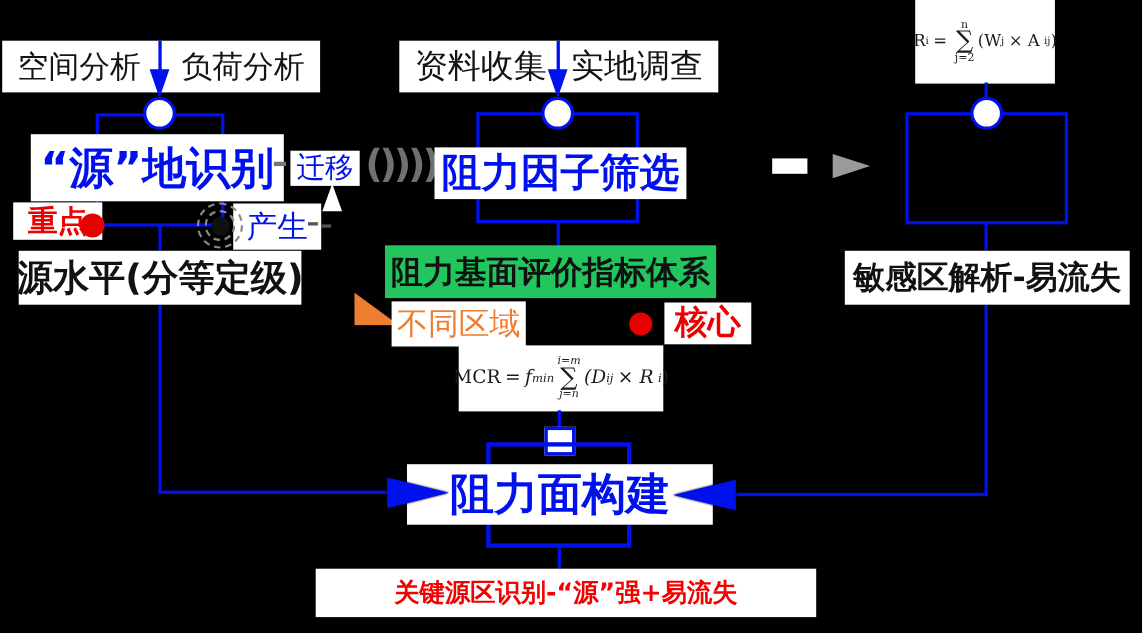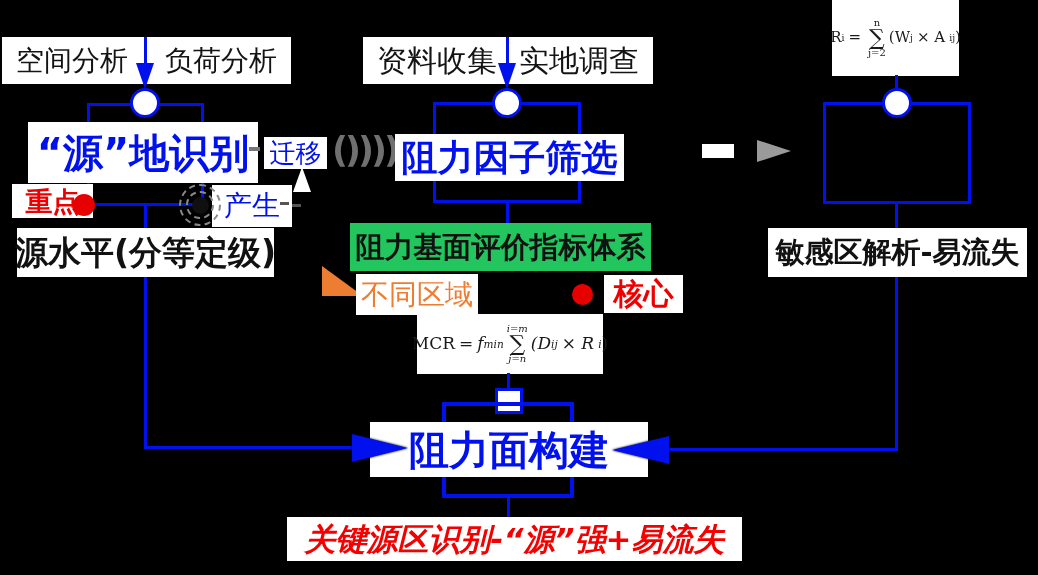--- a/index.html
+++ b/index.html
@@ -124,21 +124,21 @@
 
   <div class="vl" style="left:144px;top:277px;height:172px;"></div>
   <div class="hl" style="left:144px;top:446px;width:210px;"></div>
   <div class="tri" style="left:352px;top:434px;border-top:14px solid transparent;border-bottom:14px solid transparent;border-left:56px solid #0011ee;filter:drop-shadow(0 0 1px #000);"></div>
 
   <div class="vl" style="left:895px;top:277px;height:174px;"></div>
   <div class="hl" style="left:668px;top:448px;width:230px;"></div>
   <div class="tri" style="left:612px;top:436px;border-top:14px solid transparent;border-bottom:14px solid transparent;border-right:57px solid #0011ee;filter:drop-shadow(0 0 1px #000);"></div>
 
   <div class="vl" style="left:507px;top:498px;height:19px;"></div>
-  <div class="lbl bold" style="left:287px;top:517px;width:455px;height:44px;font-size:31px;color:#f40000;font-style:italic;">
+  <div class="lbl bold" style="left:287px;top:517px;width:455px;height:44px;font-size:23px;color:#f40000;">
     <span>关键源区识别-“源”强+易流失</span>
   </div>
 
   <div class="lbl" style="left:832px;top:0px;width:127px;height:76px;">
     <div class="formula" style="font-size:15px;">
       <span>R</span>
         <sub>i</sub>
       <span class="mx">=</span>
       <span class="sigstack">
         <span class="lim">n</span>

